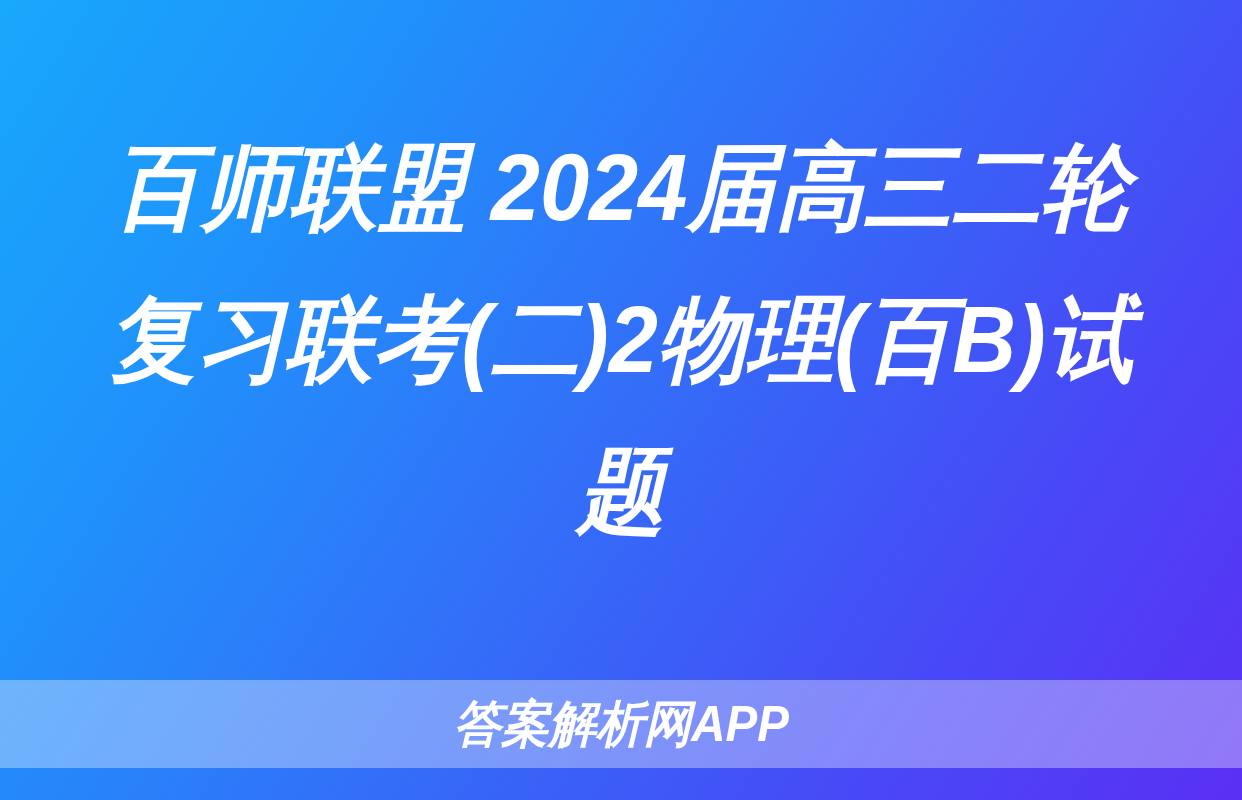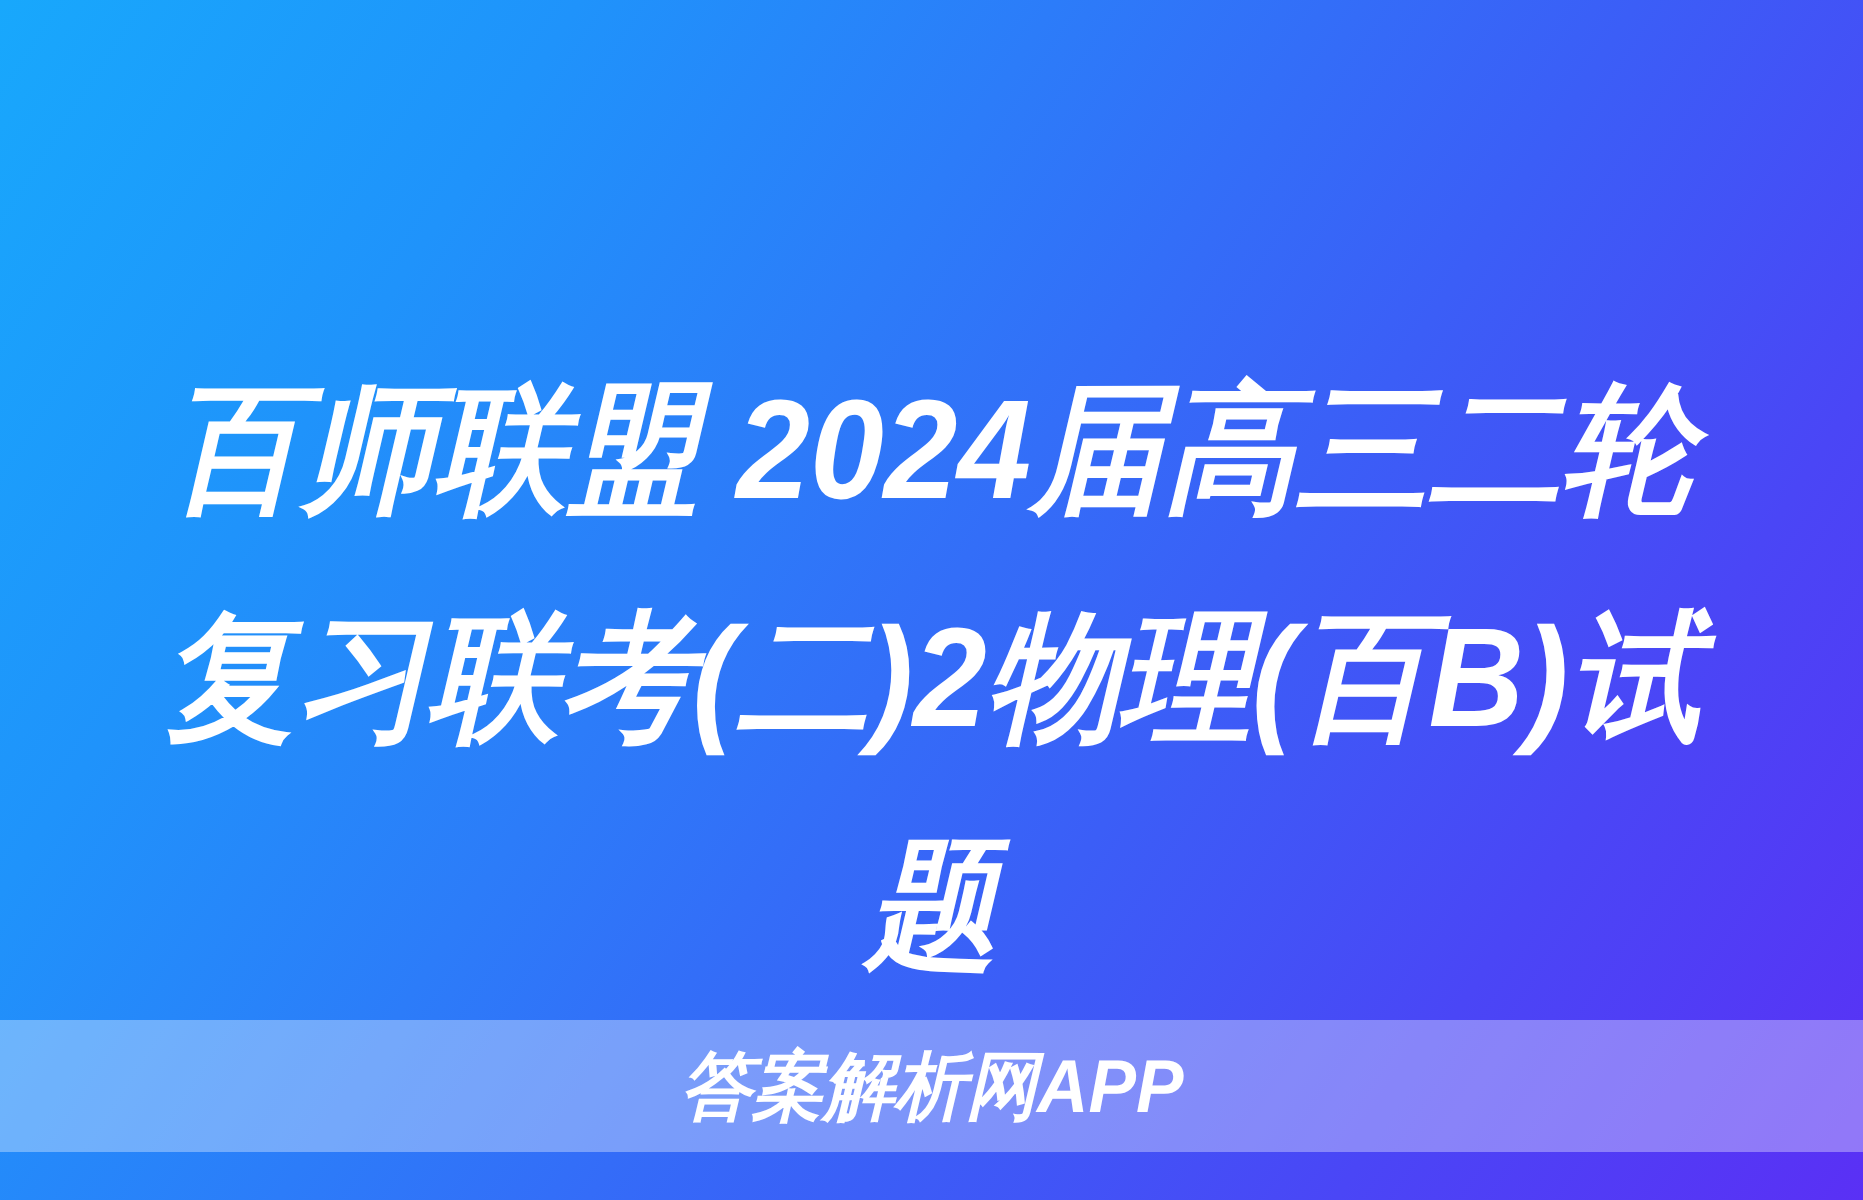--- a/index.html
+++ b/index.html
@@ -28,21 +28,21 @@
   }
 
   
   #title-wrap {
     position: absolute;
     left: 0;
     top: 0;
     width: 1242px;
     height: 680px;
     display: flex;
-    align-items: flex-end;
+    align-items: center;
     justify-content: center;
     box-sizing: border-box;
     padding: 0 70px;
   }
 
   #page-title {
     margin: 0;
     width: 100%;
     text-align: center;
     color: #ffffff;

